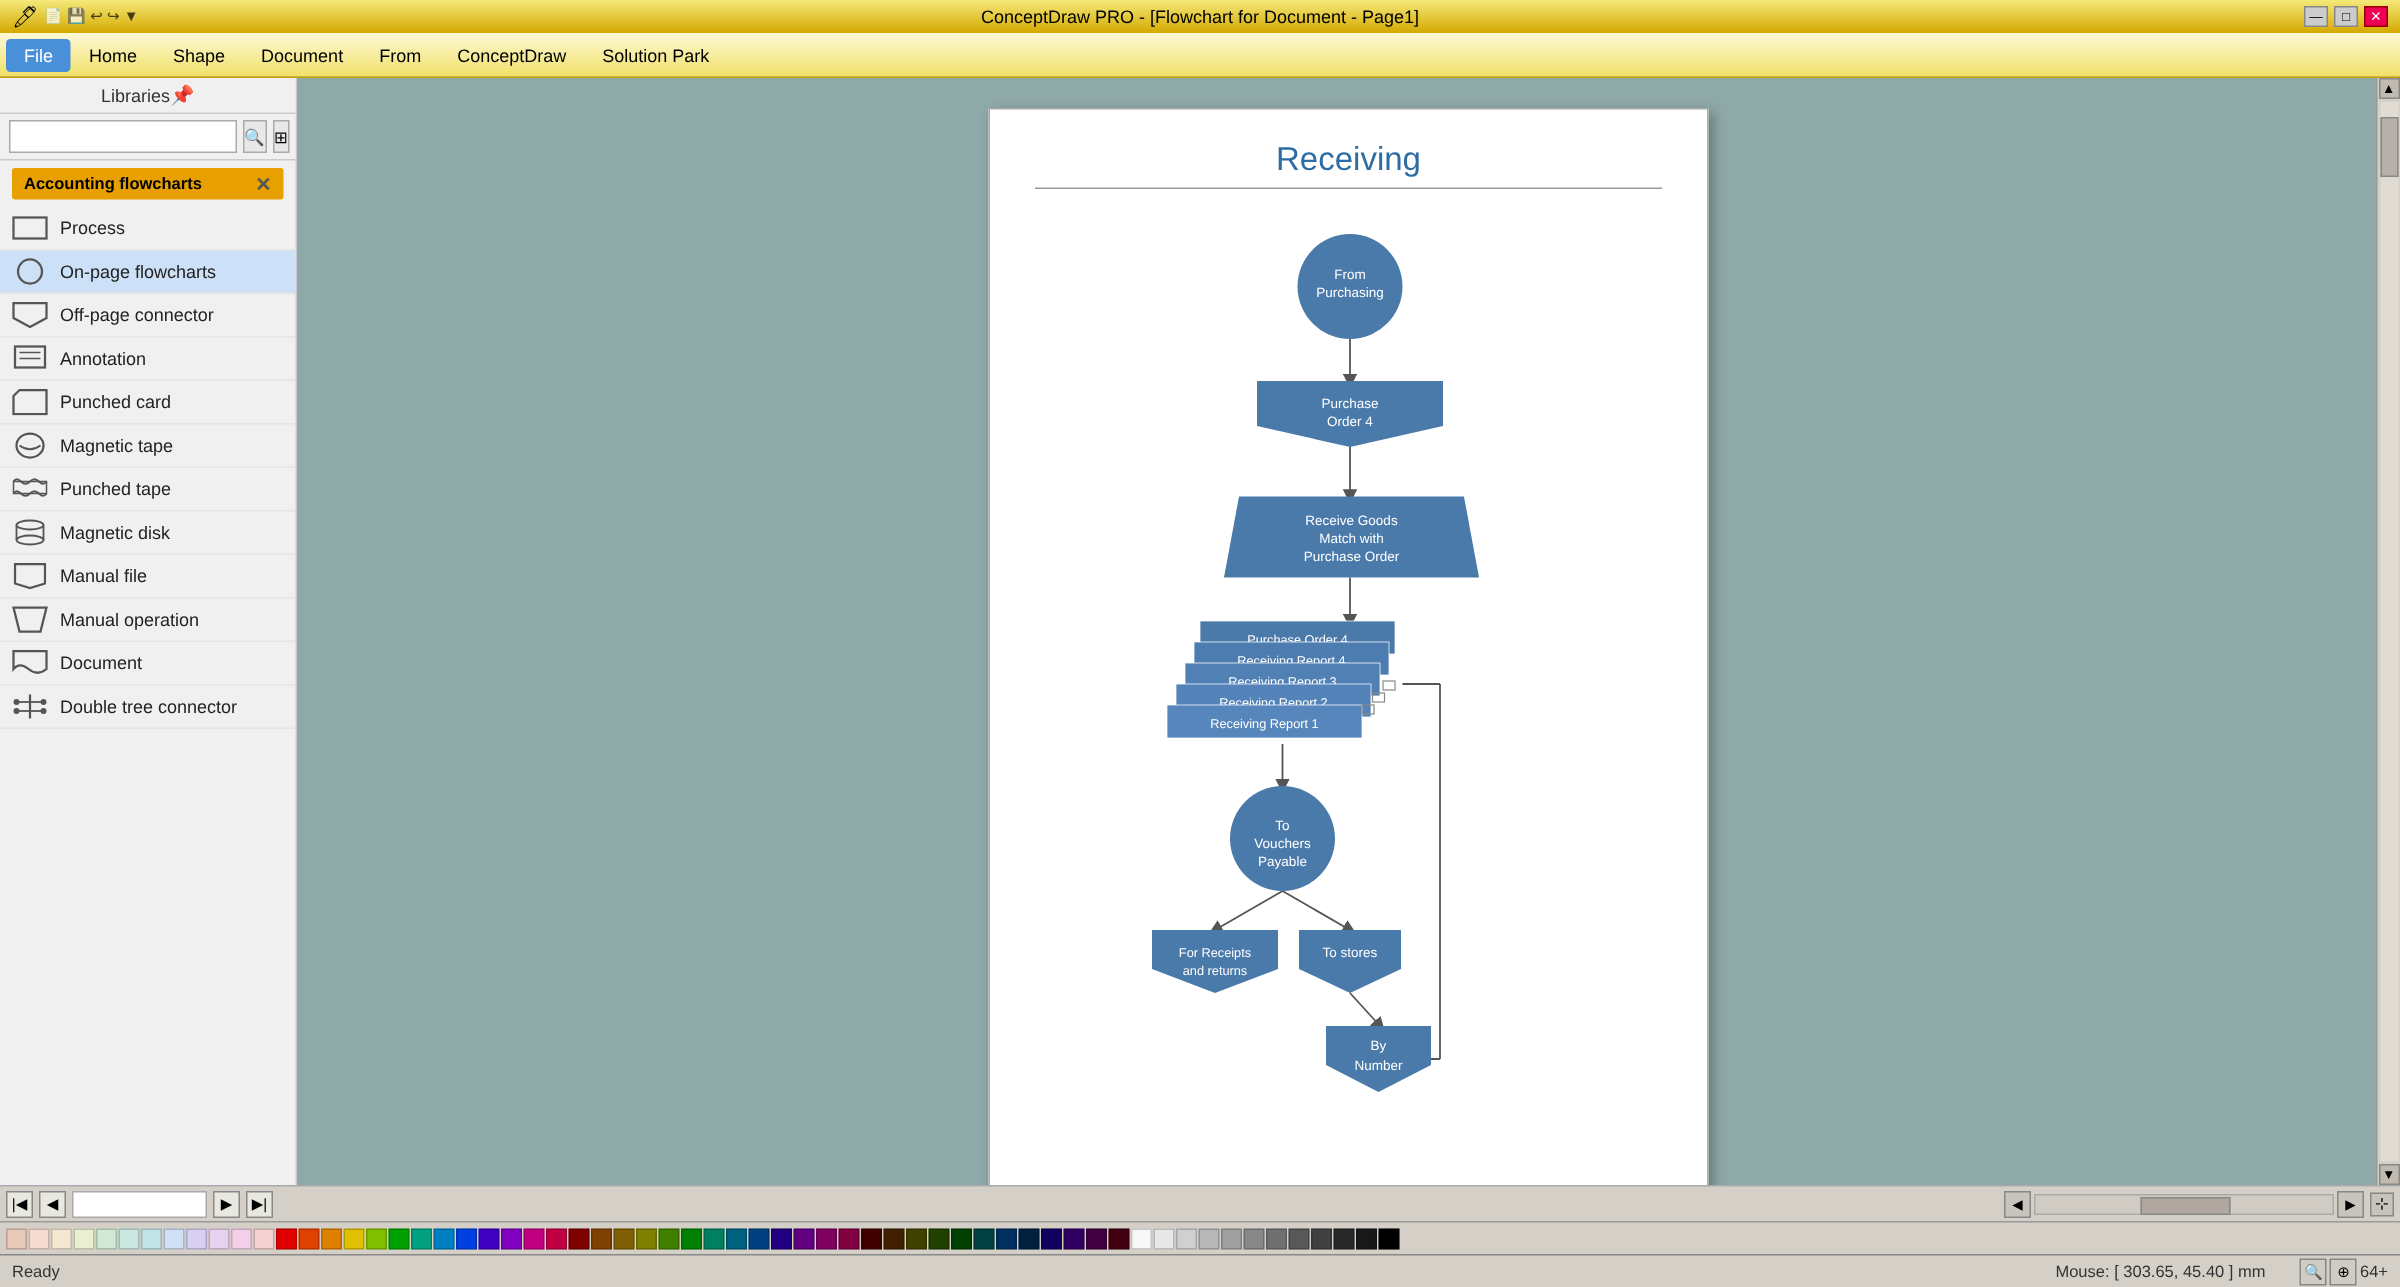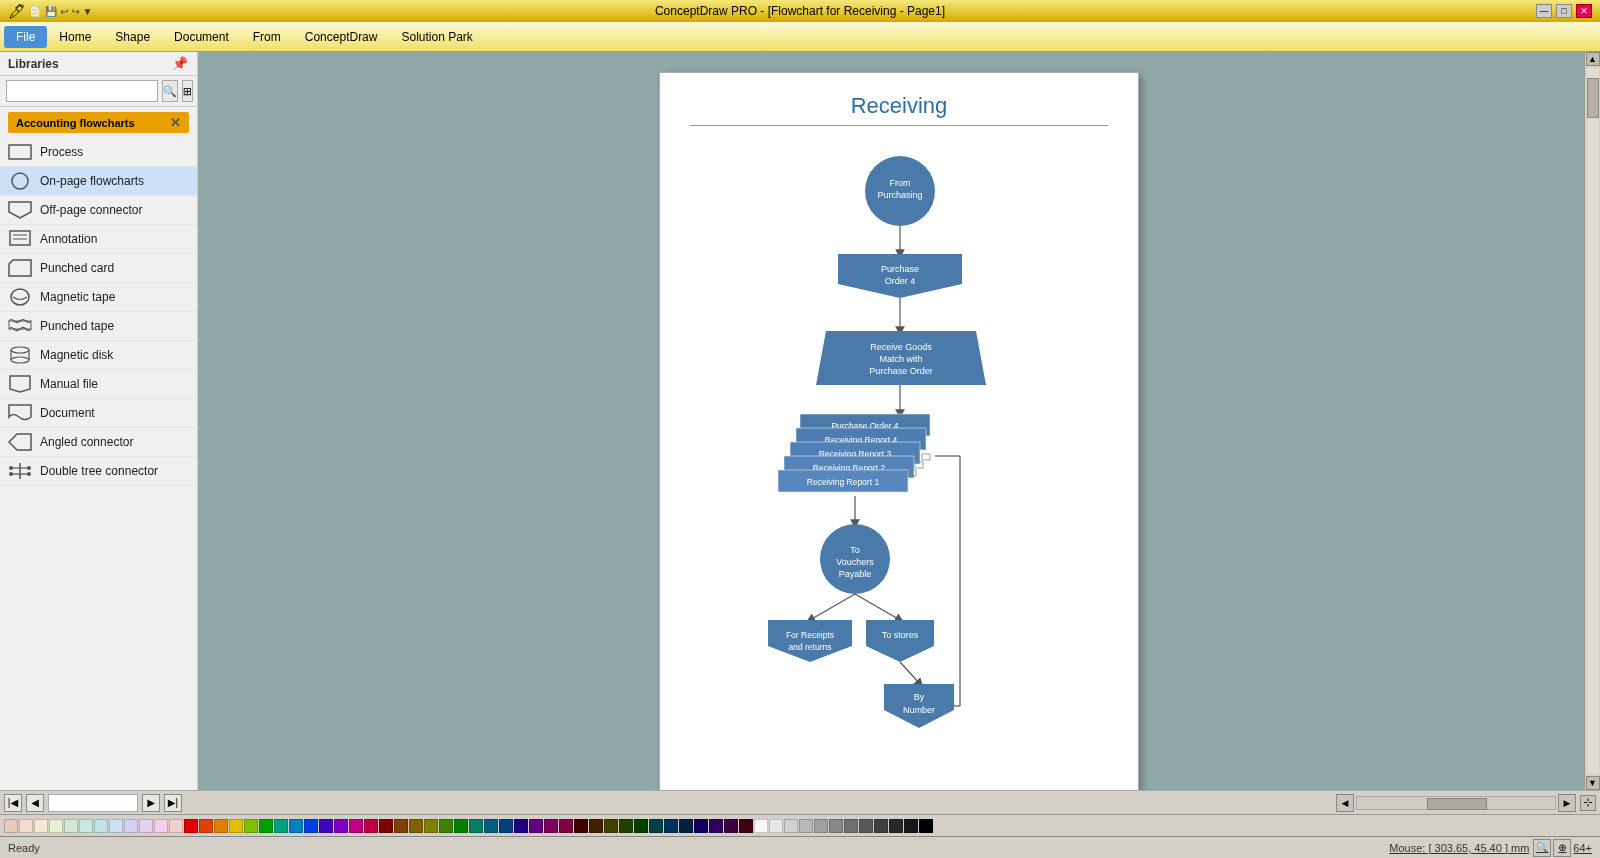--- a/index.html
+++ b/index.html
@@ -53,26 +53,26 @@
       width: 198px;
       background: #f0f0f0;
       border-right: 1px solid #ccc;
       display: flex;
       flex-direction: column;
       flex-shrink: 0;
     }
     .sidebar-header {
       padding: 4px 8px;
       font-size: 12px;
-      font-weight: bold;
+      font-weight: normal;
       color: #333;
       border-bottom: 1px solid #ccc;
       display: flex;
       align-items: center;
-      justify-content: space-between;
+      justify-content: center;
       background: #f0f0f0;
     }
     .sidebar-search {
       display: flex;
       align-items: center;
       padding: 4px 6px;
       gap: 4px;
       border-bottom: 1px solid #ccc;
       background: #f0f0f0;
     }
@@ -226,21 +226,21 @@
     }
   </style>
 </head>
 <body>
 
 <div class="title-bar">
   <div class="title-bar-left">
     <span style="font-size:14px;">🖊</span>
     <span style="font-size:10px; opacity:0.7;">📄 💾 ↩ ↪ ▼</span>
   </div>
-  <span class="title-bar-center">ConceptDraw PRO - [Flowchart for Receiving - Page1]</span>
+  <span class="title-bar-center">ConceptDraw PRO - [Flowchart for Document - Page1]</span>
   <div class="title-bar-right">
     <div class="win-btn">—</div>
     <div class="win-btn">□</div>
     <div class="win-btn close">✕</div>
   </div>
 </div>
 
 <div class="menu-bar">
   <div class="menu-item active">File</div>
   <div class="menu-item">Home</div>
@@ -354,38 +354,38 @@
 
       <div class="sidebar-item">
         <div class="item-icon">
           <svg width="22" height="18">
               <polygon points="1,1 21,1 21,14 11,17 1,14" fill="none" stroke="#555" stroke-width="1.5"></polygon>
             </svg>
         </div>
         <span>Manual file</span>
       </div>
 
+      <div class="sidebar-item">
+        <div class="item-icon">
+          <svg width="24" height="18">
+              <polygon points="1,1 23,1 19,17 5,17" fill="none" stroke="#555" stroke-width="1.5"></polygon>
+            </svg>
+        </div>
+        <span>Manual operation</span>
+      </div>
 
       <div class="sidebar-item">
         <div class="item-icon">
           <svg width="24" height="18">
               <path d="M1,1 L23,1 L23,13 Q17,18 11,13 Q5,8 1,13 Z" fill="none" stroke="#555" stroke-width="1.5"></path>
             </svg>
         </div>
         <span>Document</span>
       </div>
 
-      <div class="sidebar-item">
-        <div class="item-icon">
-          <svg width="24" height="18">
-              <polygon points="1,9 9,1 23,1 23,17 9,17" fill="none" stroke="#555" stroke-width="1.5"></polygon>
-            </svg>
-        </div>
-        <span>Angled connector</span>
-      </div>
 
       <div class="sidebar-item">
         <div class="item-icon">
           <svg width="24" height="18">
             <line x1="12" y1="1" x2="12" y2="17" stroke="#555" stroke-width="1.5"></line>
             <line x1="3" y1="6" x2="21" y2="6" stroke="#555" stroke-width="1.2"></line>
             <line x1="3" y1="12" x2="21" y2="12" stroke="#555" stroke-width="1.2"></line>
             <circle cx="3" cy="6" r="2" fill="#555"></circle>
             <circle cx="21" cy="6" r="2" fill="#555"></circle>
             <circle cx="3" cy="12" r="2" fill="#555"></circle>
@@ -570,21 +570,21 @@
       <div class="color-swatch" style="background-color: rgb(88, 88, 88);"></div>
       <div class="color-swatch" style="background-color: rgb(64, 64, 64);"></div>
       <div class="color-swatch" style="background-color: rgb(40, 40, 40);"></div>
       <div class="color-swatch" style="background-color: rgb(24, 24, 24);"></div>
       <div class="color-swatch" style="background-color: rgb(0, 0, 0);"></div>
     </div>
 </div>
 
 <div class="status-bar">
   <span>Ready</span>
-  <div style="display:flex; align-items:center; gap:4px;text-decoration:underline;">
+  <div style="display:flex; align-items:center; gap:23px;">
     <span>Mouse: [ 303.65, 45.40 ] mm</span>
     <div style="display:flex; gap:2px; align-items:center;">
       <button style="width:18px;height:18px;border:1px solid #888;background:#d0ccc4;font-size:10px;cursor:pointer;">🔍</button>
       <button style="width:18px;height:18px;border:1px solid #888;background:#d0ccc4;font-size:10px;cursor:pointer;">⊕</button>
       <span style="font-size:11px;">64+</span>
     </div>
   </div>
 </div>
 
 </body></html>

